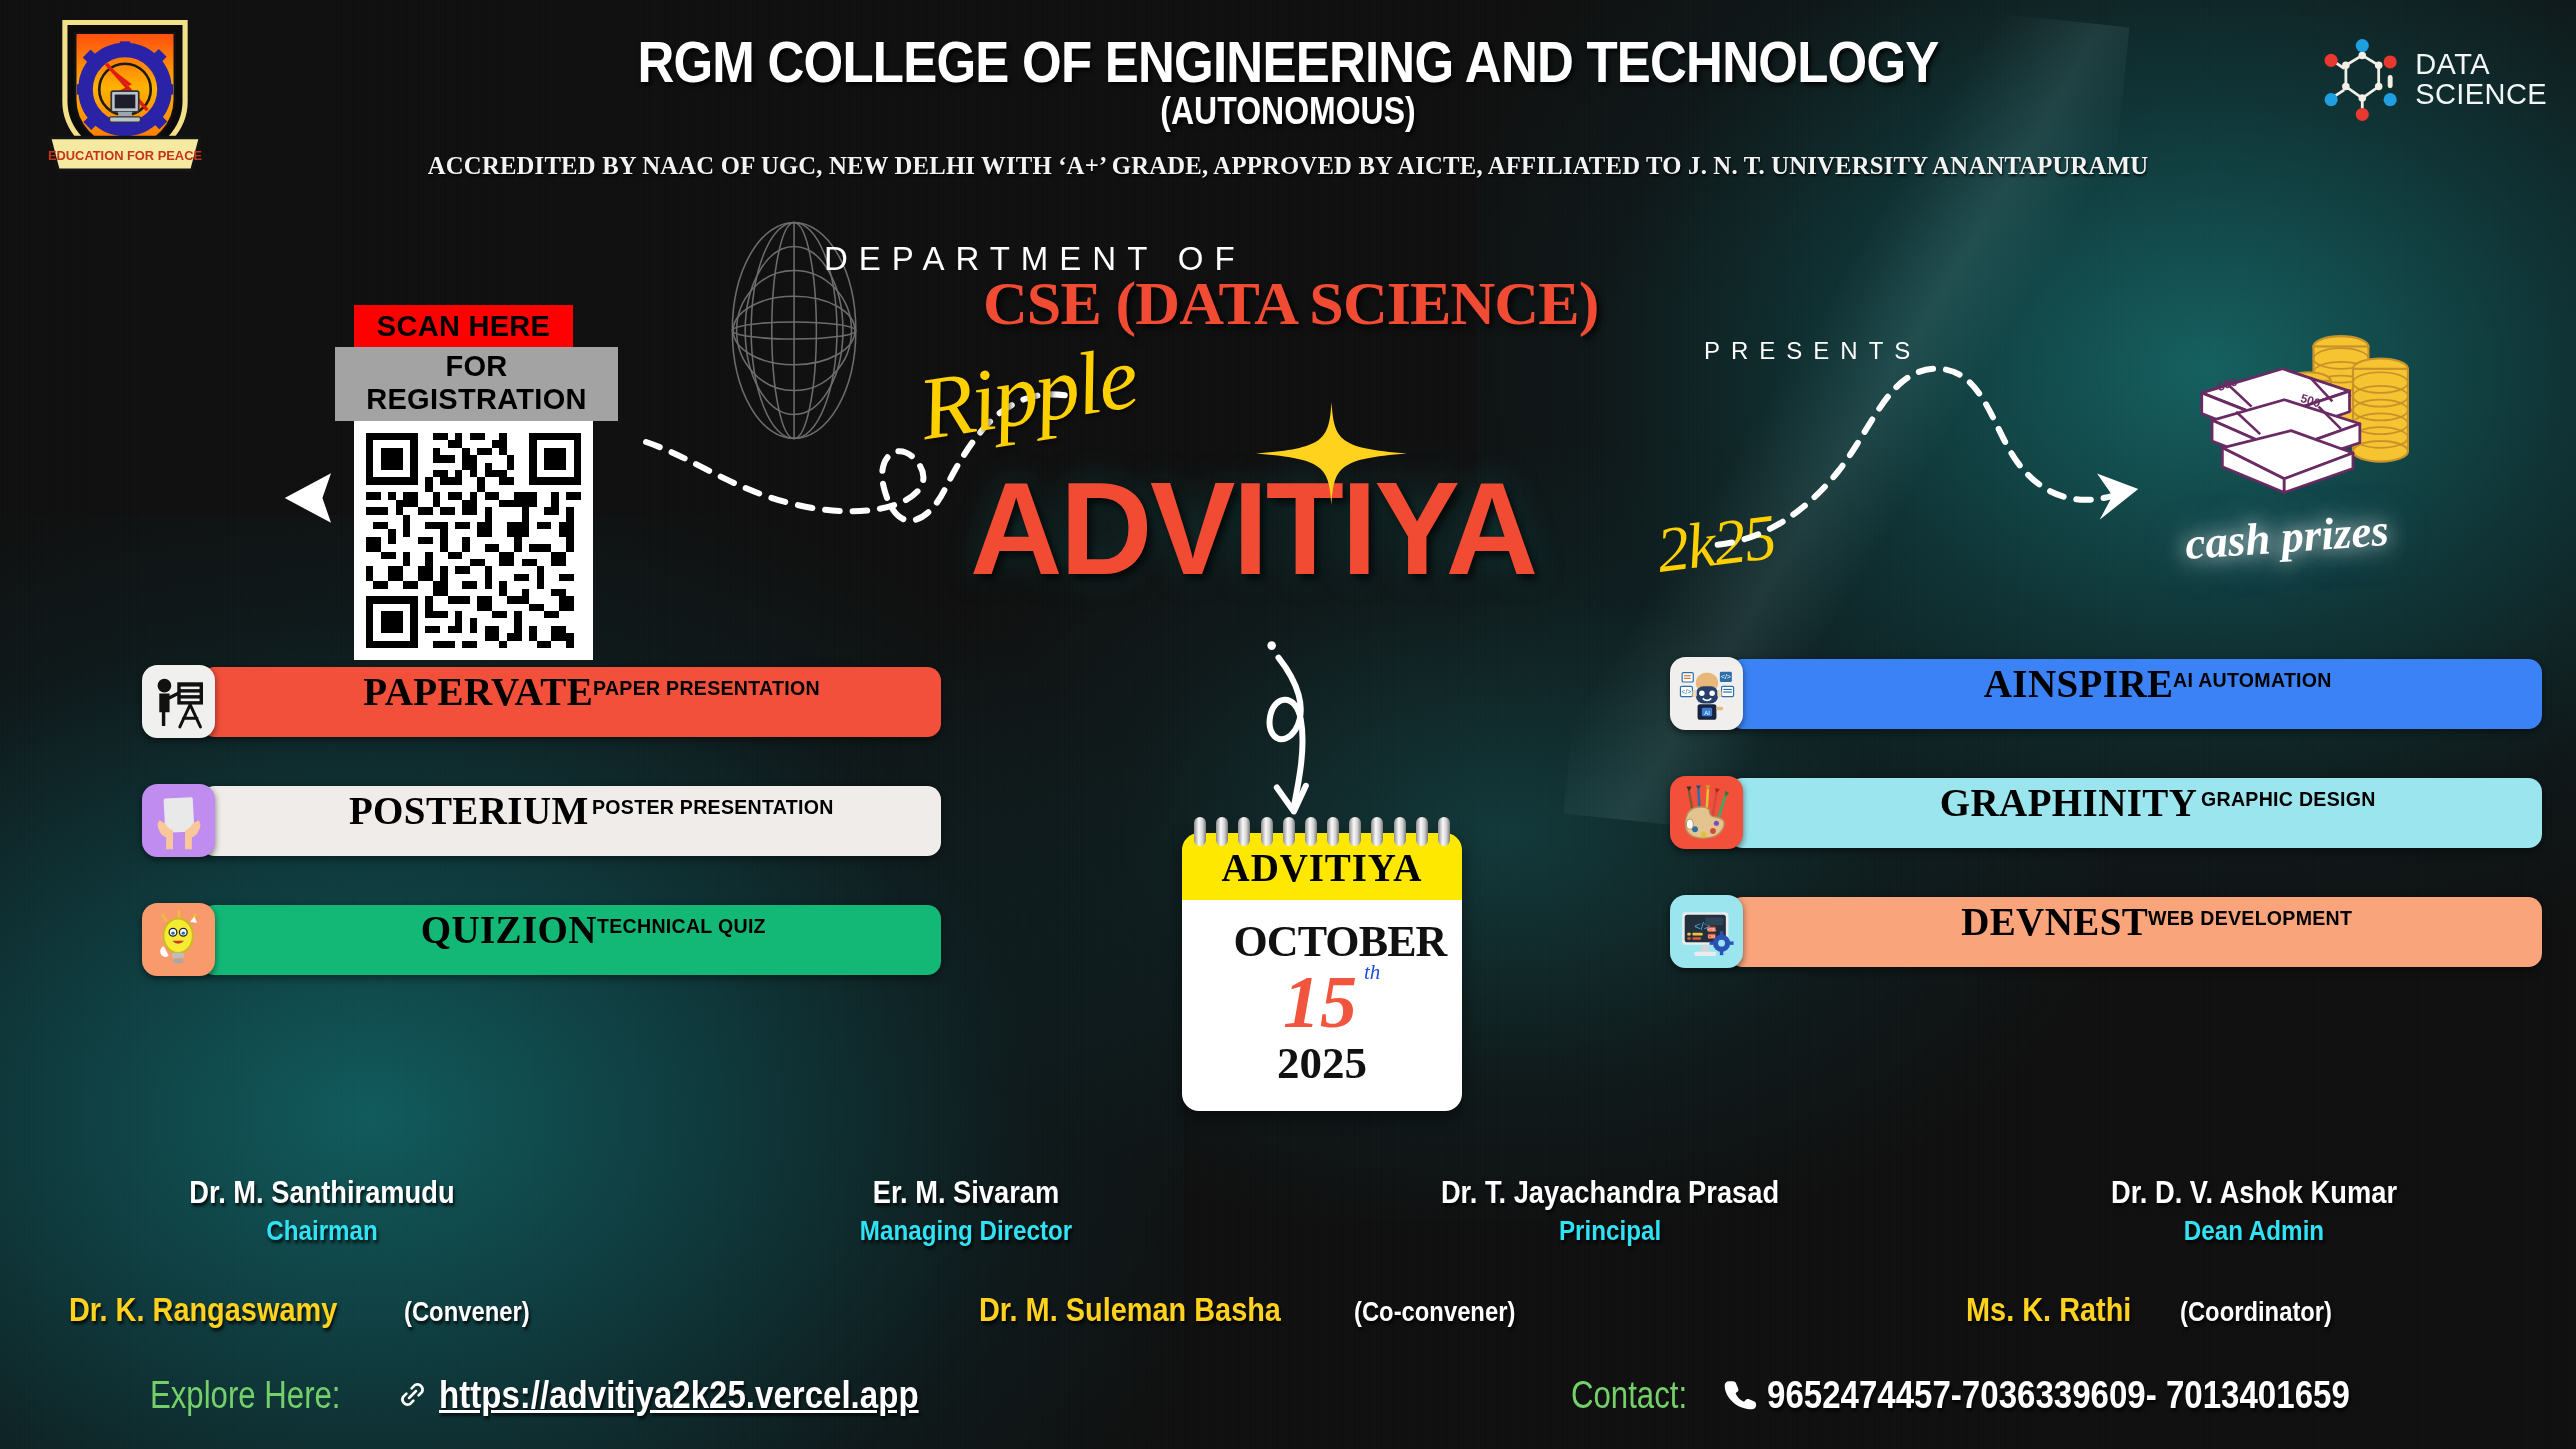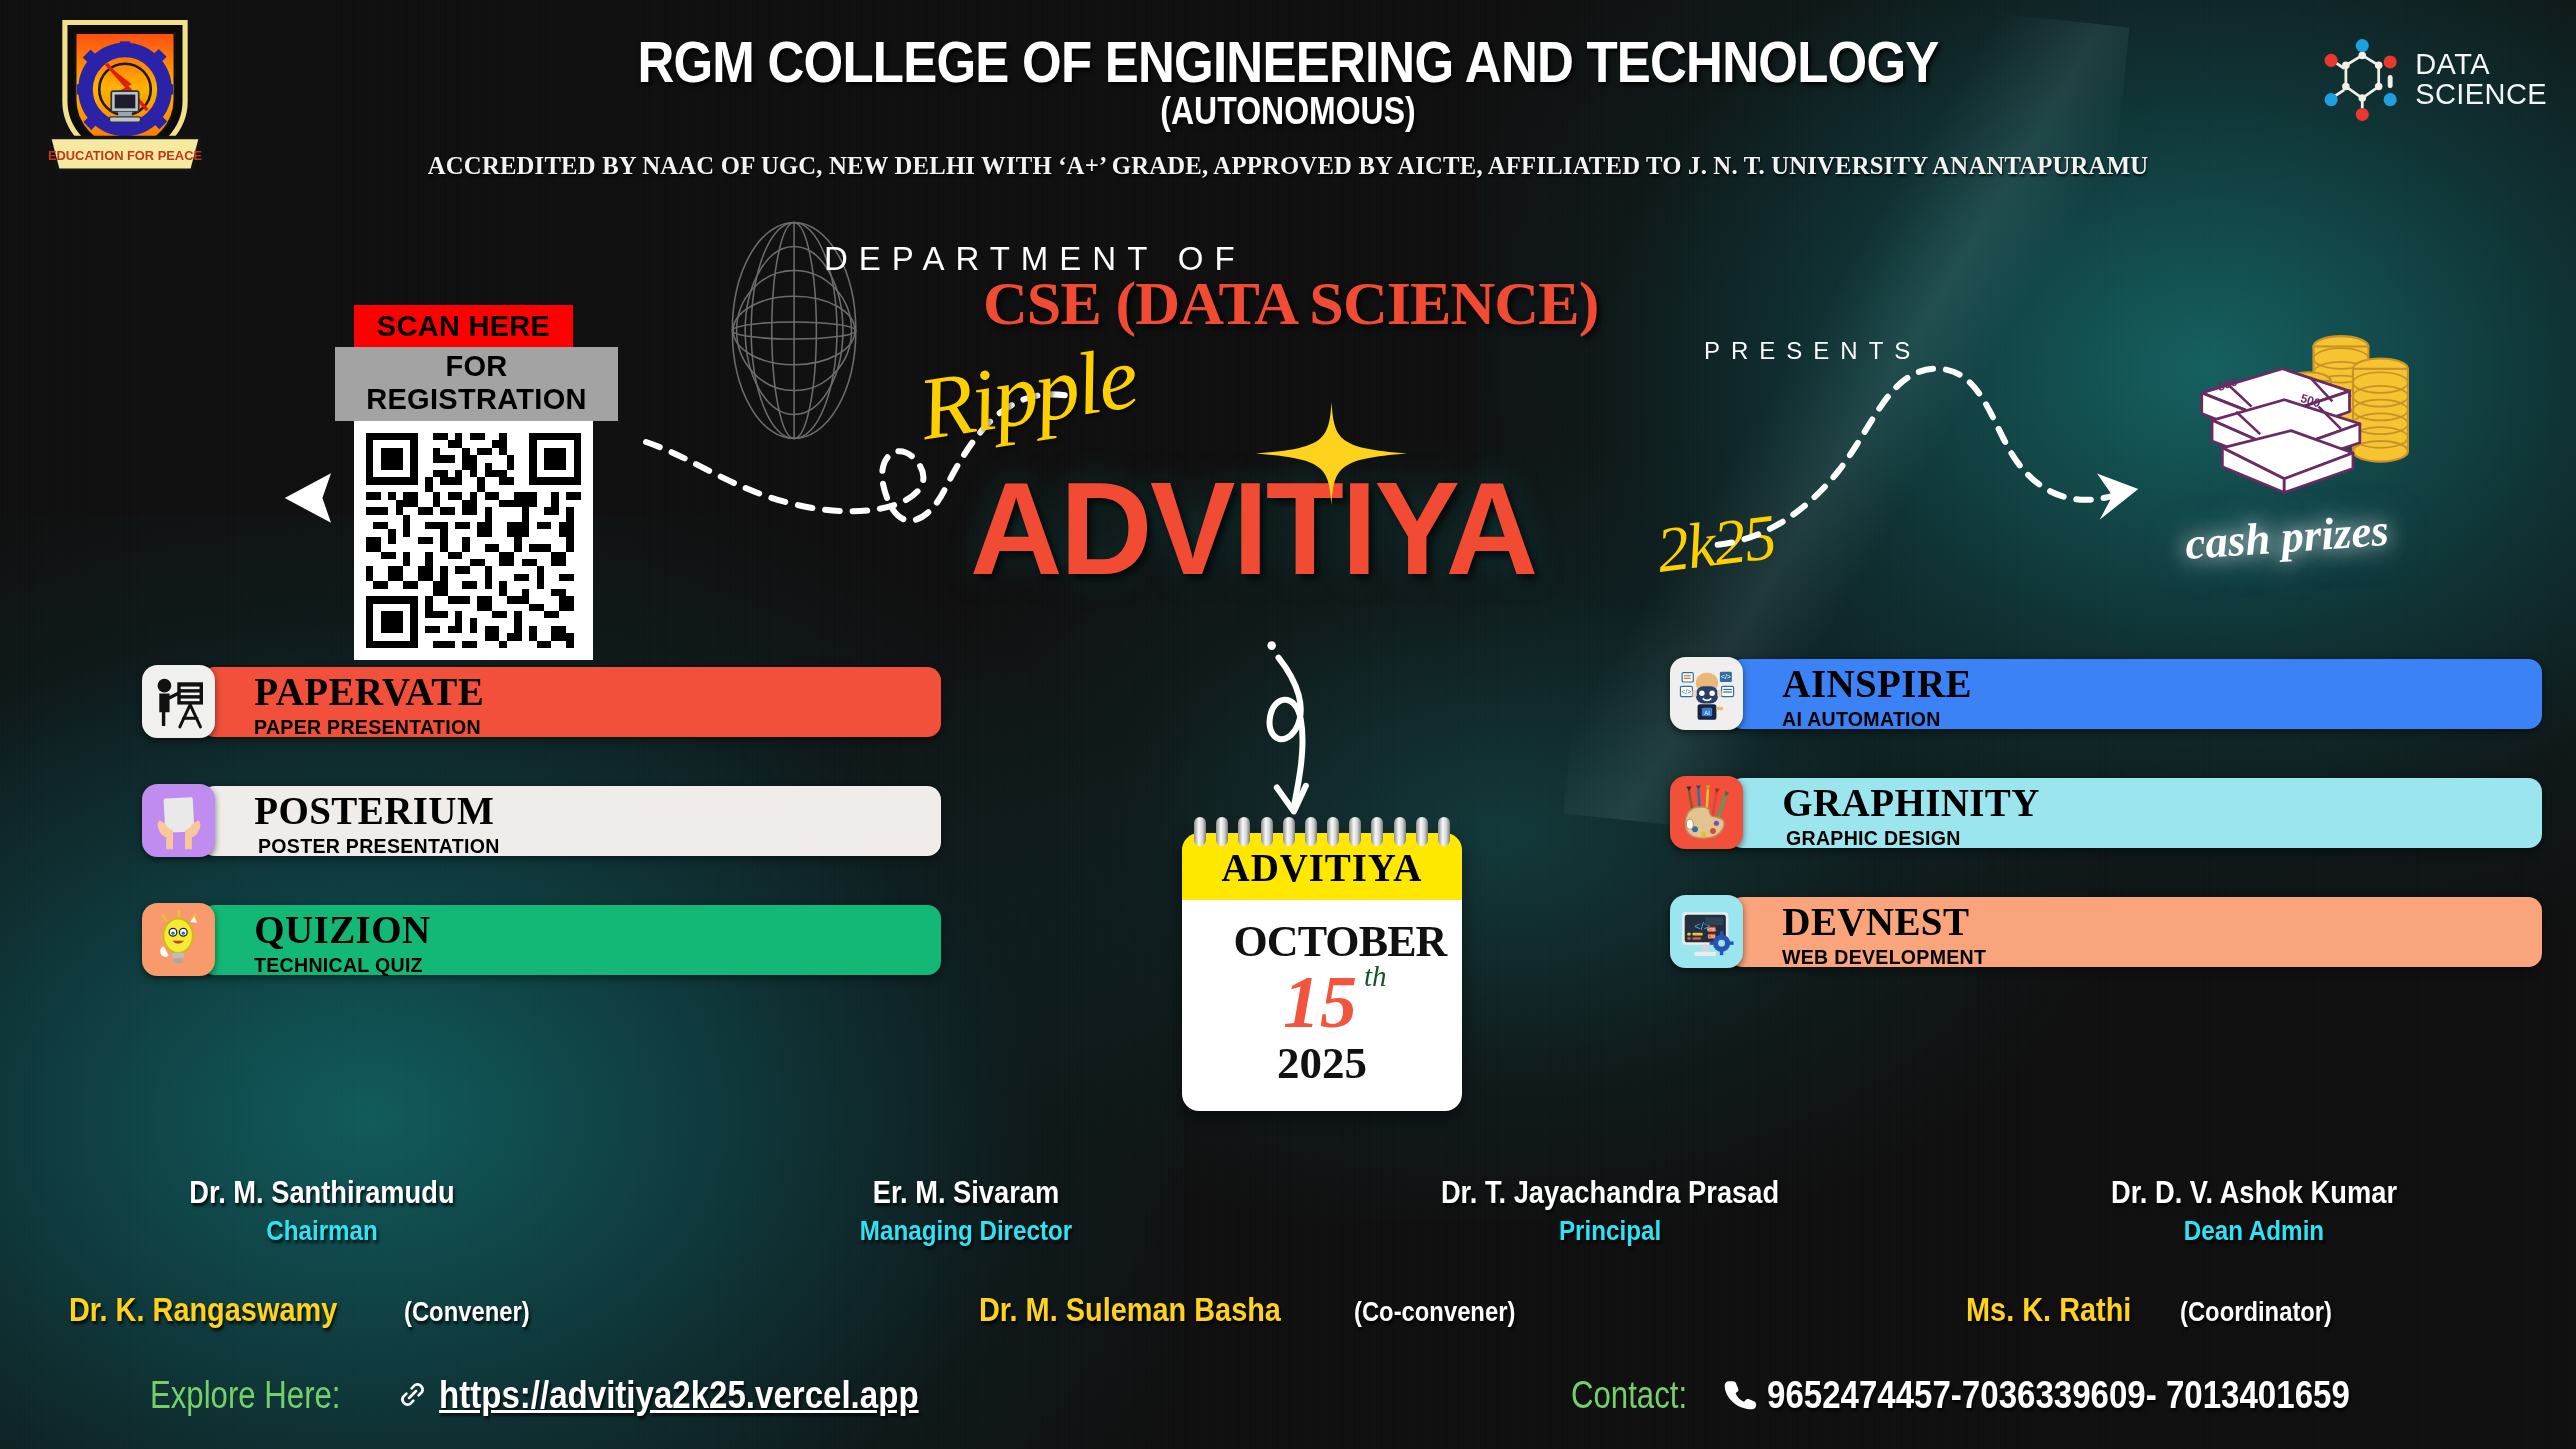--- a/index.html
+++ b/index.html
@@ -133,21 +133,21 @@
   .evrow{display:flex; align-items:center; margin-bottom:46px; position:relative;}
   .evicon{
     width:73px;height:73px;border-radius:15.5px;flex:0 0 73px;
     display:flex;align-items:center;justify-content:center;
     position:relative;z-index:3; overflow:hidden;
     box-shadow:0 2.6px 6.9px rgba(0,0,0,.5);
   }
   .evbar{
     flex:1; height:70px; border-radius:13.7px; margin-left:-13.7px;
     padding:5.2px 0 0 53px; position:relative; z-index:2;
-    display:flex; flex-direction:column; justify-content:space-between;
+    display:flex; flex-direction:row; justify-content:center;
     box-shadow:0 2.6px 8.6px rgba(0,0,0,.45);
   }
   .evname{
     font-family:"Liberation Serif", serif; font-weight:700; color:#000;
     font-size:39px; line-height:1; letter-spacing:0.4px;
   }
   .evsub{
     color:#000; font-weight:700; font-size:20.6px; letter-spacing:0.3px;
     margin-top:4.3px; transform:scaleX(.95); transform-origin:left;
   }
@@ -159,22 +159,22 @@
   .ring{width:12px;height:29px;border-radius:6px;
     background:linear-gradient(90deg,#8d8d8d 0%,#fafafa 40%,#d2d2d2 70%,#7a7a7a 100%);}
   .cal-body{border-radius:17px; overflow:hidden; margin-top:-10.3px; box-shadow:0 5.2px 15.5px rgba(0,0,0,.5);}
   .cal-head{background:#ffe800; text-align:center; padding:12px 0 10.3px;
     font-family:"Liberation Serif", serif; font-weight:700; font-size:39px; color:#000; letter-spacing:0.9px;}
   .cal-main{background:#fff; text-align:center; padding:15.5px 0 22px;}
   .cal-month{font-family:"Liberation Serif", serif; font-weight:700; font-size:44px; color:#111; letter-spacing:-0.9px;padding-left:36px;}
   .cal-day-row{position:relative; height:74px; margin-top:-3.4px;}
   .cal-day{font-family:"Liberation Serif", serif; font-style:italic; font-weight:700;
     font-size:74px; color:#f2553d; position:absolute; left:101px; top:-3.4px;}
-  .cal-ord{font-family:"Liberation Serif", serif; font-style:italic; font-size:29px;
-    color:#14532d; position:absolute; left:182px; top:-3.4px;}
+  .cal-ord{font-family:"Liberation Serif", serif; font-style:italic; font-size:21px;
+    color:#1d4ed8; position:absolute; left:182px; top:-3.4px;}
   .cal-year{font-family:"Liberation Serif", serif; font-weight:700; font-size:45px; color:#111;}
 
   
   .fac-row{position:absolute; left:0; right:0; top:1175px; display:flex;}
   .fac{flex:1; text-align:center;}
   .fac-name{color:#fff; font-weight:800; font-size:31px;
     transform:scaleX(.88); transform-origin:center;
     text-shadow:1.7px 2.6px 3.4px rgba(0,0,0,.85);}
   .fac-role{color:#2fe3f5; font-weight:800; font-size:27.5px; margin-top:4.3px;
     transform:scaleX(.88); transform-origin:center;

